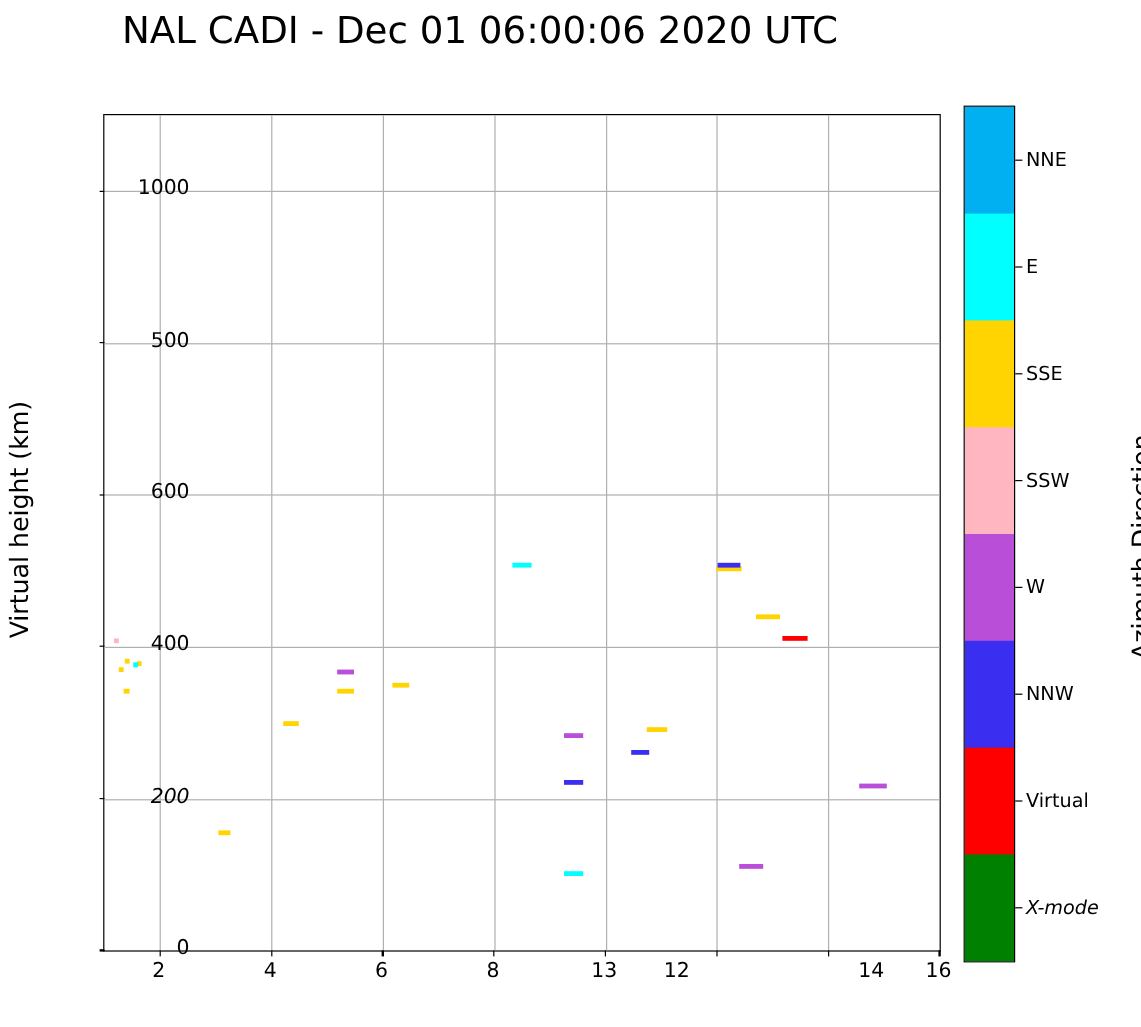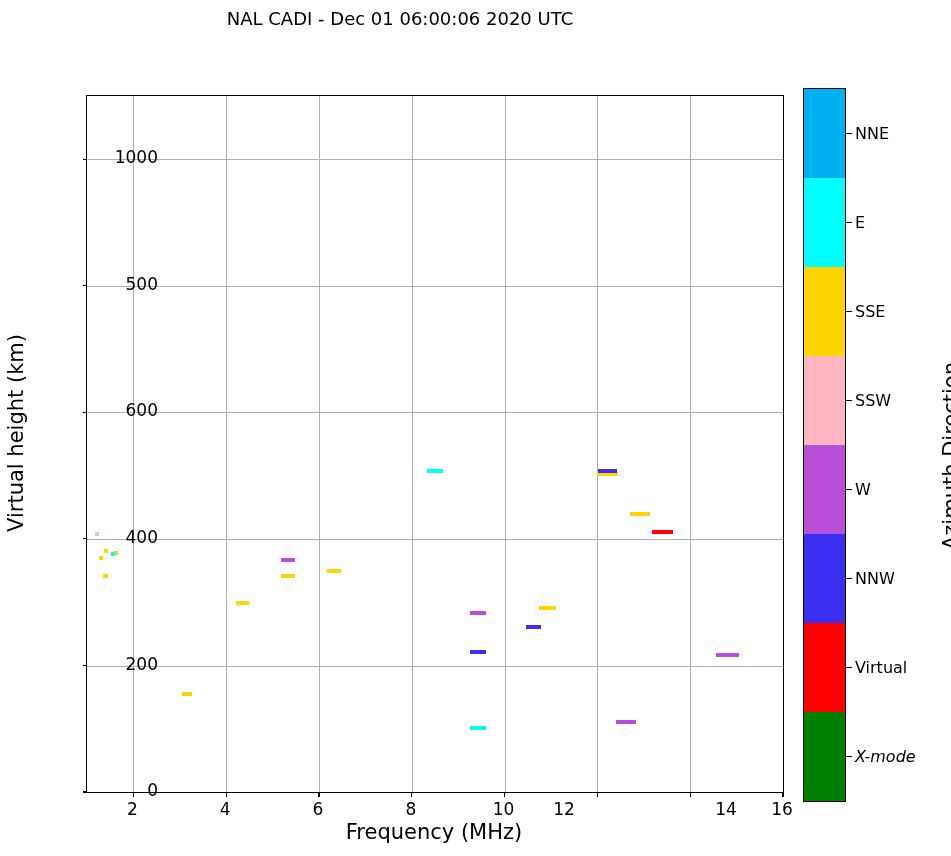--- a/index.html
+++ b/index.html
@@ -20,21 +20,21 @@
     width: 951px;
     height: 856px;
   }
   
   #title {
     position: absolute;
     left: 0;
     top: 8px;
     width: 800px;
     text-align: center;
-    font-size: 18px;
+    font-size: 31px;
     color: #000000;
     letter-spacing: 0px;
     white-space: nowrap;
   }
   
   #plot-area {
     position: absolute;
     left: 86px;
     top: 95px;
     width: 696px;
@@ -218,36 +218,35 @@
       <div class="xtick-mark" style="left: 231.4px;"></div>
       <div class="xtick-mark" style="left: 324.2px;"></div>
       <div class="xtick-mark" style="left: 417px;"></div>
       <div class="xtick-mark" style="left: 509.8px;"></div>
       <div class="xtick-mark" style="left: 602.6px;"></div>
       <div class="xtick-mark" style="left: 695.4px;"></div>
     </div>
 
   <div id="axis-decor">
       <div class="ytick-label" style="top: 780px;">0</div>
-      <div class="ytick-label" style="top: 653.5px;">200</div>
+      <div class="ytick-label" style="top: 653.5px; font-style: italic;">200</div>
       <div class="ytick-label" style="top: 526.9px;">400</div>
       <div class="ytick-label" style="top: 400.4px;">600</div>
       <div class="ytick-label" style="top: 273.8px;">500</div>
       <div class="ytick-label" style="top: 147.3px;">1000</div>
       <div class="xtick-label" style="left: 132.4px;">2</div>
       <div class="xtick-label" style="left: 225.2px;">4</div>
       <div class="xtick-label" style="left: 318px;">6</div>
       <div class="xtick-label" style="left: 410.8px;">8</div>
-      <div class="xtick-label" style="left: 503.6px;">10</div>
+      <div class="xtick-label" style="left: 503.6px;">13</div>
       <div class="xtick-label" style="left: 564px;">12</div>
       <div class="xtick-label" style="left: 726px;">14</div>
       <div class="xtick-label" style="left: 782px;">16</div>
     </div>
 
-  <div id="xlabel">Frequency (MHz)</div>
   <div id="ylabel">Virtual height (km)</div>
 
   <div id="colorbar">
       <div class="cb-seg" style="top: 0px; height: 89.5px; background: rgb(0, 176, 240);"></div>
       <div class="cb-seg" style="top: 89px; height: 89.5px; background: rgb(0, 255, 255);"></div>
       <div class="cb-seg" style="top: 178px; height: 89.5px; background: rgb(255, 212, 0);"></div>
       <div class="cb-seg" style="top: 267px; height: 89.5px; background: rgb(255, 182, 193);"></div>
       <div class="cb-seg" style="top: 356px; height: 89.5px; background: rgb(185, 79, 216);"></div>
       <div class="cb-seg" style="top: 445px; height: 89.5px; background: rgb(58, 46, 240);"></div>
       <div class="cb-seg" style="top: 534px; height: 89.5px; background: rgb(255, 0, 0);"></div>

